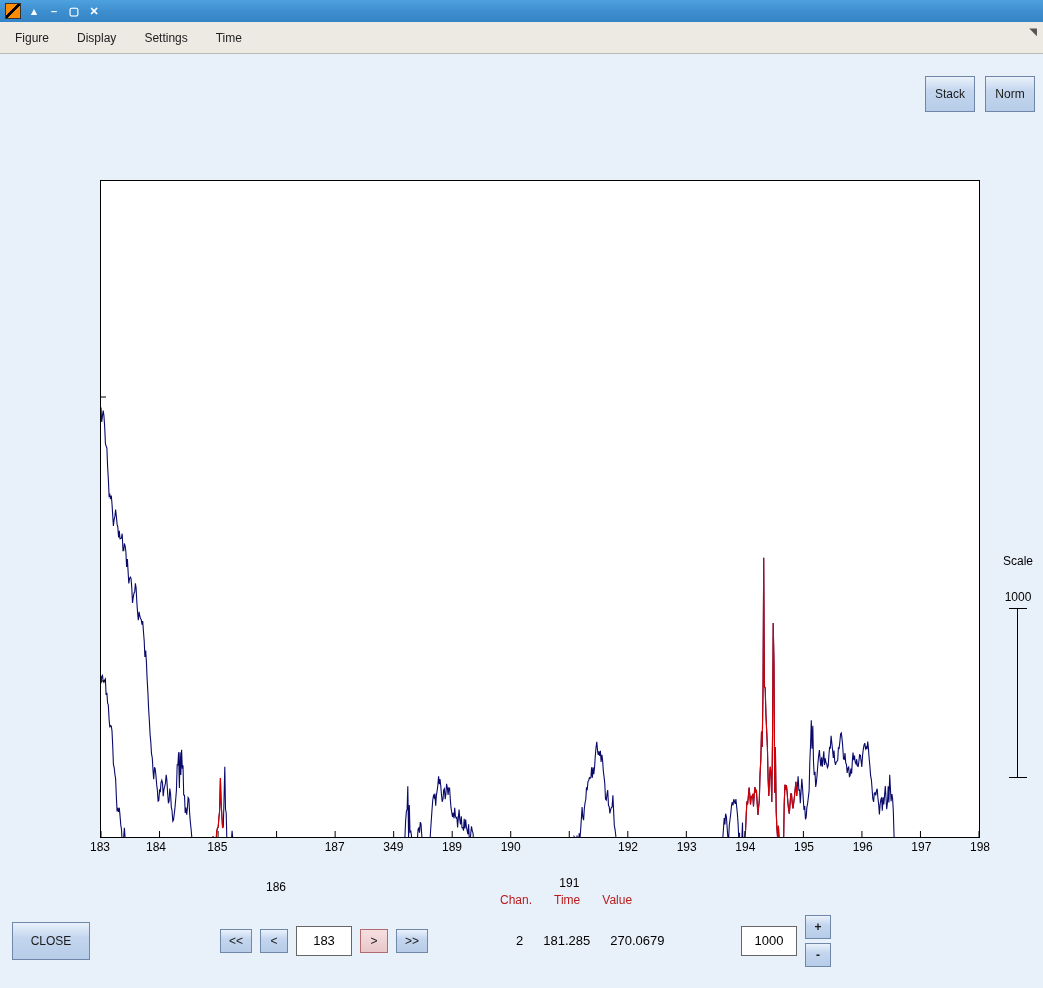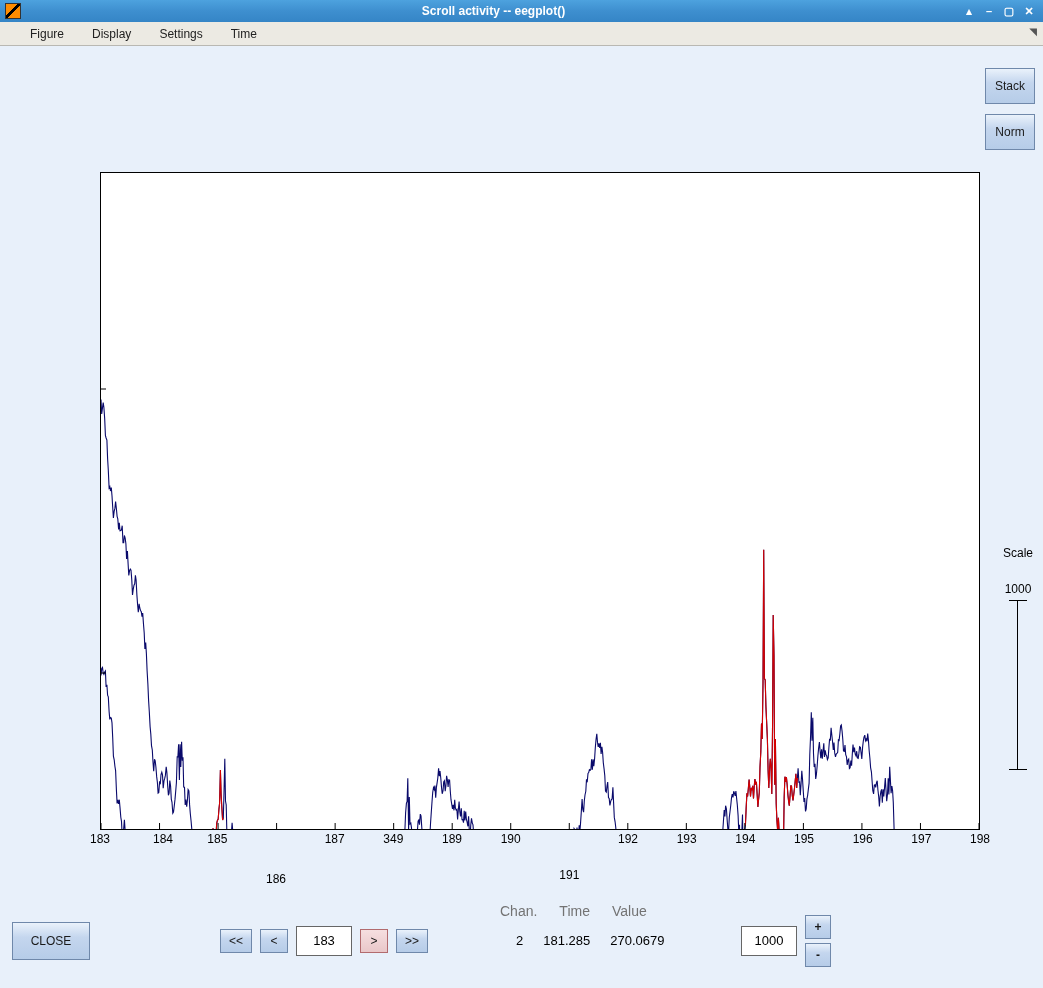--- a/index.html
+++ b/index.html
@@ -32,44 +32,44 @@
   }
   .titlebar .title-text { flex: 1; text-align: center; }
   .titlebar .win-controls { display: flex; gap: 4px; margin-right: 6px; }
   .titlebar .win-controls span {
     width: 16px; height: 14px;
     display: inline-flex; align-items: center; justify-content: center;
     color: #fff; font-size: 11px; cursor: pointer;
   }
   
   .menubar {
-    height: 24px;
+    height: 32px;
     background: #eceae3;
     border-bottom: 1px solid #b9b8b2;
     display: flex;
     align-items: center;
-    padding: 0 22px;
+    padding: 0 7px;
     gap: 12px;
     position: relative;
   }
   .menubar .menu-item { padding: 3px 8px; color: #222; }
   .menubar .corner-arrow {
     position: absolute; right: 6px; top: 4px; font-size: 10px; color: #555;
   }
   
   .content {
     flex: 1;
     position: relative;
     background: #e8f0fa;
   }
   
   .right-buttons {
     position: absolute;
     top: 22px; right: 8px;
-    display: flex; flex-direction: column; gap: 10px;
+    display: flex; flex-direction: row; gap: 10px;
   }
   .btn3d {
     background: linear-gradient(to bottom,#eaf2fb,#c4d6ee 40%,#b6cce8 100%);
     border: 1px solid #6f88aa;
     min-width: 50px; min-height: 36px;
     display: inline-flex; align-items: center; justify-content: center;
     font-size: 12px; color: #1a1a1a;
     cursor: pointer;
     padding: 4px 8px;
   }
@@ -131,43 +131,42 @@
   .bottom-bar .close-btn { min-width: 78px; min-height: 38px; margin-right: 130px; }
   .nav-group { display: flex; gap: 8px; align-items: center; }
   .nav-group .timebox, .bottom-bar .scalebox {
     width: 56px; height: 30px;
     background: #fff; border: 1px solid #666;
     text-align: center; font-size: 13px;
     padding: 4px 0;
   }
   .readout-headers {
     position: absolute;
-    top: 10px; left: 500px;
+    top: 0; left: 500px;
     display: flex; gap: 22px;
-    font-size: 14px; color: #737373;
+    font-size: 12px; color: #b91c1c;
   }
   .readout-values {
     position: absolute;
     top: 40px; left: 516px;
     display: flex; gap: 20px;
     font-size: 13px; color: #000;
   }
   .scale-controls {
     margin-left: 18px;
     display: flex; align-items: center; gap: 8px;
   }
   .pm-group { display:flex; flex-direction:column; gap:4px; }
   .btn3d.pm { min-width:26px; min-height:20px; font-weight:bold; }
 </style>
 </head>
 <body>
 
 <div class="titlebar">
   <span class="matlab-icon"></span>
-  <span class="title-text">Scroll activity -- eegplot()</span>
   <div class="win-controls">
     <span>▴</span>
     <span>–</span>
     <span>▢</span>
     <span>✕</span>
   </div>
 </div>
 
 <div class="menubar">
   <span class="menu-item">Figure</span>
@@ -212,21 +211,21 @@
         <line x1="760.9333333333334" x2="760.9333333333334" y1="650" y2="656" stroke="#000"></line>
         <line x1="819.4666666666667" x2="819.4666666666667" y1="650" y2="656" stroke="#000"></line>
         <line x1="878" x2="878" y1="650" y2="656" stroke="#000"></line>
         <line x1="0" x2="5" y1="216" y2="216" stroke="#000"></line>
         <line x1="0" x2="5" y1="500" y2="500" stroke="#000"></line>
       </svg>
   </div>
 
   <div class="x-ticks" id="x-ticks">
       <span class="x-tick" style="left: 0px;">183</span>
-      <span class="x-tick" style="left: 63px;">184</span>
+      <span class="x-tick" style="left: 56px;">184</span>
       <span class="x-tick" style="left: 117.333px;">185</span>
       <span class="x-tick" style="left: 176px; margin-top: 40px;">186</span>
       <span class="x-tick" style="left: 234.667px; text-align: right;">187</span>
       <span class="x-tick" style="left: 293.333px;">349</span>
       <span class="x-tick" style="left: 352px;">189</span>
       <span class="x-tick" style="left: 410.667px;">190</span>
       <span class="x-tick" style="left: 469.333px; margin-top: 36px;">191</span>
       <span class="x-tick" style="left: 528px;">192</span>
       <span class="x-tick" style="left: 586.667px;">193</span>
       <span class="x-tick" style="left: 645.333px;">194</span>

